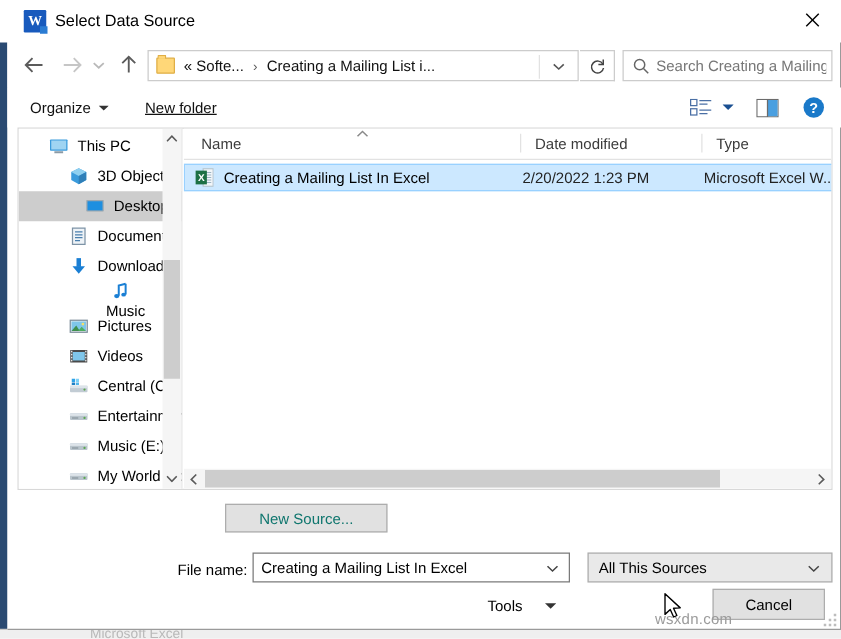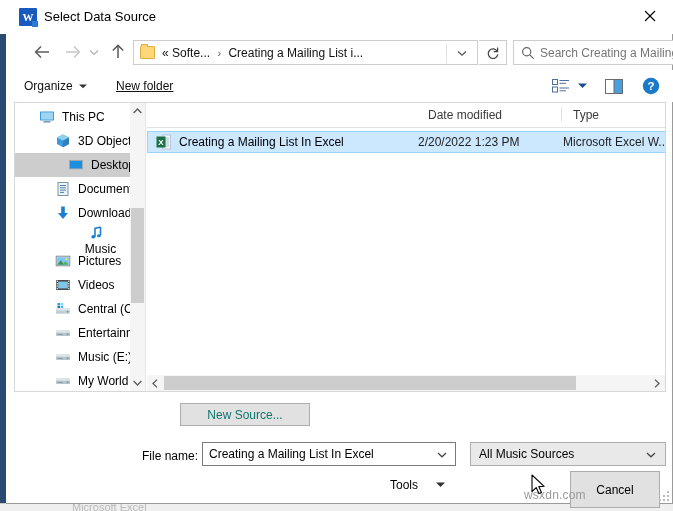--- a/index.html
+++ b/index.html
@@ -37,21 +37,21 @@
   .title-icon .w{color:#fff;font-size:11px;font-weight:bold;line-height:1;font-family:"Liberation Serif",serif;}
   .title-icon .fold{position:absolute;right:-1px;bottom:-1px;width:6px;height:6px;background:#2b7cd3;}
   .title-text{position:absolute;left:38px;top:9px;font-size:13px;color:#000;line-height:16px;white-space:nowrap;}
   .close-btn{
     position:absolute;right:0;top:0;width:46px;height:31px;
     display:flex;align-items:center;justify-content:center;cursor:default;
   }
   .close-btn svg{display:block;}
 
   
-  .navbar{position:absolute;left:15px;top:34px;width:550px;height:36px;background:#ffffff;text-decoration:underline;}
+  .navbar{position:absolute;left:0;top:34px;width:550px;height:36px;background:#ffffff;text-decoration:underline;}
   .nav-btn{
     position:absolute;top:5px;width:26px;height:26px;
     display:flex;align-items:center;justify-content:center;cursor:default;
   }
   #nav-back{left:8px;}
   #nav-fwd{left:38px;}
   #nav-recent{left:64px;width:18px;}
   #nav-up{left:84px;}
 
   .addressbar{
@@ -206,21 +206,21 @@
   }
   .tools-caret{margin-left:18px;}
 
   .open-btn{
     position:absolute;left:464px;top:471px;width:90px;height:25px;
     background:#e9f3fb;border:1px solid #0078d7;box-sizing:border-box;
     display:flex;align-items:center;justify-content:center;
     font-size:12px;color:#000;cursor:default;
   }
   .cancel-btn{
-    position:absolute;left:564px;top:471px;width:90px;height:37px;
+    position:absolute;left:564px;top:471px;width:90px;height:25px;
     background:#e1e1e1;border:1px solid #adadad;box-sizing:border-box;
     display:flex;align-items:center;justify-content:center;
     font-size:12px;color:#000;cursor:default;
   }
 
   .grip{position:absolute;right:3px;bottom:2px;width:12px;height:12px;}
   .grip i{position:absolute;width:2px;height:2px;background:#bdbdbd;}
 
   .watermark{
     position:absolute;left:524px;top:488px;font-size:12px;color:#9b9b9b;
@@ -521,20 +521,27 @@
         <div class="sb-arrow down">
           <svg width="9" height="6" viewBox="0 0 9 6">
             <path d="M0.6 1 L4.5 5 L8.4 1" fill="none" stroke="#5a5a5a" stroke-width="1.3"></path>
           </svg>
         </div>
       </div>
     </div>
 
     <div class="filelist">
       <div class="col-head">
+        <div class="col" id="col-name">
+          <svg class="sort-caret" width="10" height="6" viewBox="0 0 10 6">
+            <path d="M1 5 L5 1.2 L9 5" fill="none" stroke="#8a8a8a" stroke-width="1.2"></path>
+          </svg>
+          <span>Name</span>
+          <span class="sep"></span>
+        </div>
         <div class="col" id="col-date">
           <span>Date modified</span>
           <span class="sep"></span>
         </div>
         <div class="col" id="col-type">
           <span>Type</span>
         </div>
       </div>
 
       <div class="row">
@@ -581,21 +588,21 @@
   <div class="filename-box">
     <div class="filename-value">Creating a Mailing List In Excel</div>
     <div class="fn-chev">
       <svg width="10" height="6" viewBox="0 0 10 6">
         <path d="M1 1 L5 4.8 L9 1" fill="none" stroke="#444" stroke-width="1.2"></path>
       </svg>
     </div>
   </div>
 
   <div class="filter-box">
-    <div class="filter-value">All Music Sources</div>
+    <div class="filter-value">All This Sources</div>
     <div class="flt-chev">
       <svg width="10" height="6" viewBox="0 0 10 6">
         <path d="M1 1 L5 4.8 L9 1" fill="none" stroke="#444" stroke-width="1.2"></path>
       </svg>
     </div>
   </div>
 
   <div class="tools-btn">
     <span>Tools</span>
     <svg class="tools-caret" width="9" height="6" viewBox="0 0 9 6">

